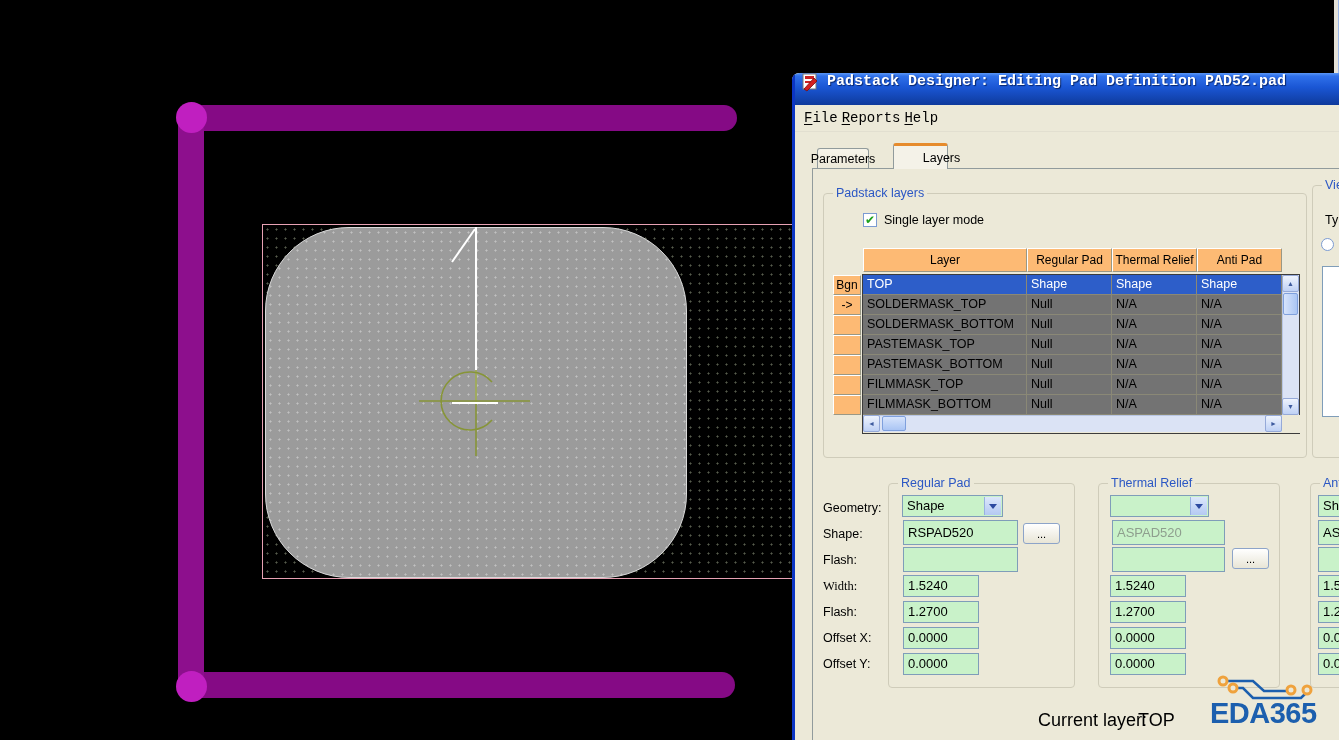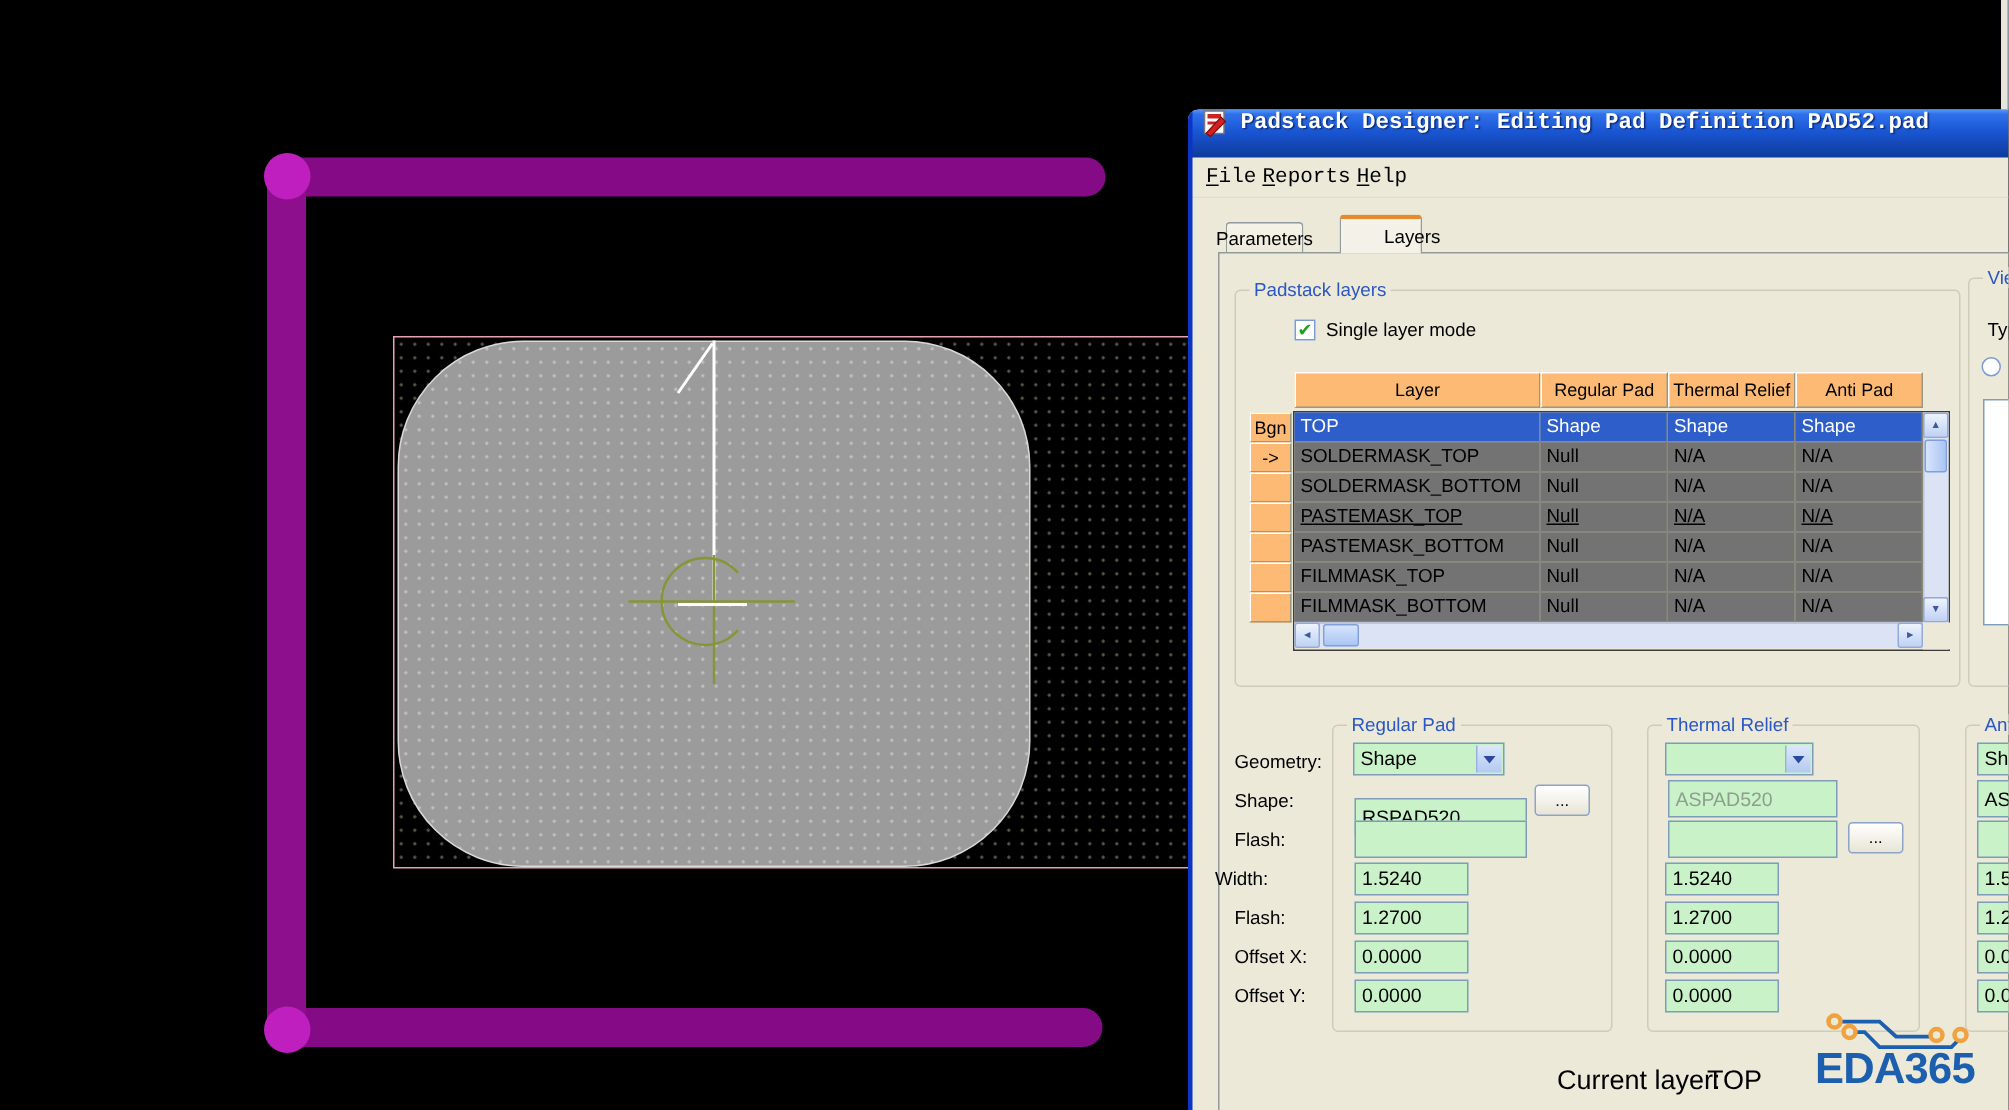--- a/index.html
+++ b/index.html
@@ -177,21 +177,21 @@
       <div class="tcell c1">Null</div>
       <div class="tcell c2">N/A</div>
       <div class="tcell c3">N/A</div>
     </div>
     <div class="trow" style="top:40px;">
       <div class="tcell c0">SOLDERMASK_BOTTOM</div>
       <div class="tcell c1">Null</div>
       <div class="tcell c2">N/A</div>
       <div class="tcell c3">N/A</div>
     </div>
-    <div class="trow" style="top:60px;text-decoration:underline;">
+    <div class="trow" style="top:60px;">
       <div class="tcell c0">PASTEMASK_TOP</div>
       <div class="tcell c1">Null</div>
       <div class="tcell c2">N/A</div>
       <div class="tcell c3">N/A</div>
     </div>
     <div class="trow" style="top:80px;">
       <div class="tcell c0">PASTEMASK_BOTTOM</div>
       <div class="tcell c1">Null</div>
       <div class="tcell c2">N/A</div>
       <div class="tcell c3">N/A</div>
@@ -224,34 +224,34 @@
 
   <div class="groupbox" style="left:520px;top:112px;width:120px;height:273px;"></div>
   <div class="grouplabel" style="left:530px;top:105px;">Views</div>
   <div class="flabel" style="left:533px;top:140px;">Type:</div>
   <div class="radio" style="left:529px;top:165px;"></div>
   <div class="viewbox" style="left:530px;top:193px;width:110px;height:151px;"></div>
 
   <div class="flabel" style="left:31px;top:428px;">Geometry:</div>
   <div class="flabel" style="left:31px;top:454px;">Shape:</div>
   <div class="flabel" style="left:31px;top:480px;">Flash:</div>
-  <div class="flabel" style="left:18px;top:506px;">Width:</div>
+  <div class="flabel" style="left:31px;top:506px;font-family:Liberation Serif, serif;">Width:</div>
   <div class="flabel" style="left:31px;top:532px;">Flash:</div>
   <div class="flabel" style="left:31px;top:558px;text-align:center;">Offset X:</div>
   <div class="flabel" style="left:31px;top:584px;">Offset Y:</div>
 
   <div class="groupbox" style="left:96px;top:410px;width:187px;height:205px;"></div>
   <div class="grouplabel" style="left:106px;top:403px;">Regular Pad</div>
   <div class="gfield" style="left:110px;top:422px;width:101px;height:22px;">
     <span>Shape</span>
     <span class="combo-btn">
         <i></i>
       </span>
   </div>
-  <div class="gfield" style="left:111px;top:447px;width:115px;height:25px;padding-top:4px;margin-top:12px;">RSPAD520</div>
+  <div class="gfield" style="left:111px;top:447px;width:115px;height:25px;padding-top:4px;">RSPAD520</div>
   <div class="browse-btn" style="left:231px;top:450px;width:37px;height:21px;">...</div>
   <div class="gfield" style="left:111px;top:474px;width:115px;height:25px;"></div>
   <div class="gfield" style="left:111px;top:502px;width:76px;height:22px;">1.5240</div>
   <div class="gfield" style="left:111px;top:528px;width:76px;height:22px;">1.2700</div>
   <div class="gfield" style="left:111px;top:554px;width:76px;height:22px;">0.0000</div>
   <div class="gfield" style="left:111px;top:580px;width:76px;height:22px;">0.0000</div>
 
   <div class="groupbox" style="left:306px;top:410px;width:182px;height:205px;"></div>
   <div class="grouplabel" style="left:316px;top:403px;">Thermal Relief</div>
   <div class="gfield" style="left:318px;top:422px;width:99px;height:22px;">

